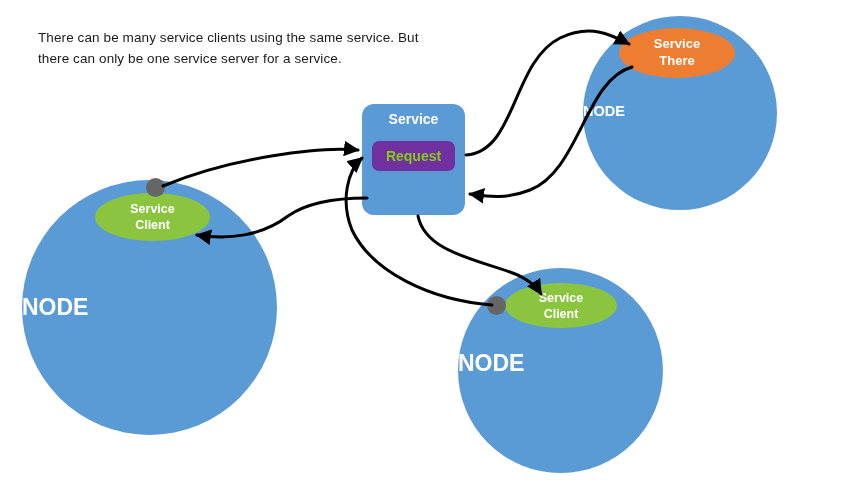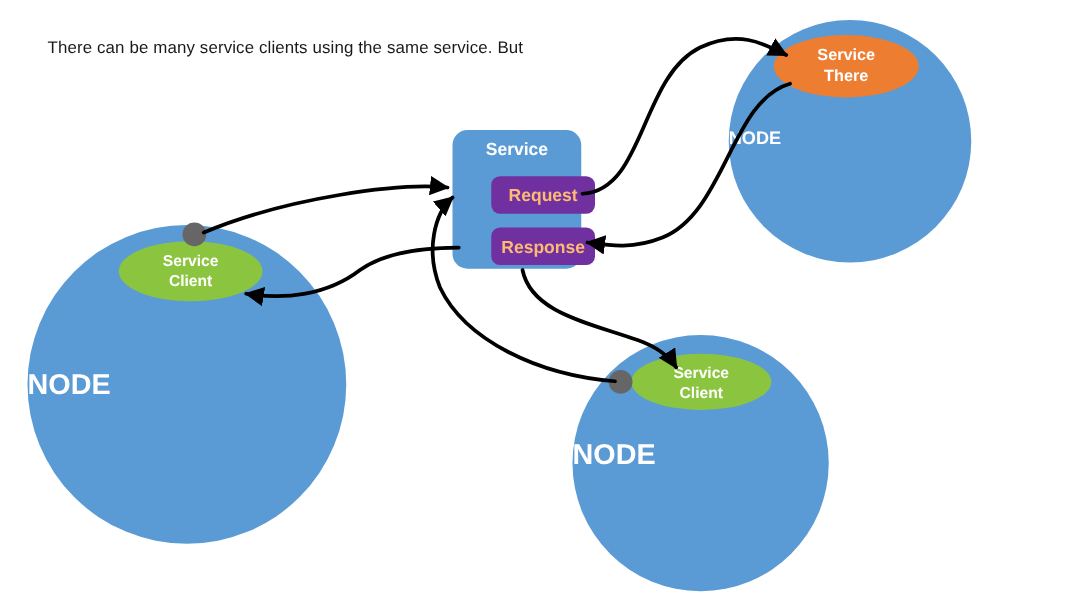--- a/index.html
+++ b/index.html
@@ -86,46 +86,46 @@
     font-weight: bold;
     font-size: 14px;
   }
   .op-box {
     position: absolute;
     left: 10px;
     width: 83px;
     height: 30px;
     background: #7030A0;
     border-radius: 7px;
-    color: #fdba74;
+    color: #84cc16;
     font-weight: bold;
     font-size: 14px;
     display: flex;
     align-items: center;
     justify-content: center;
-    margin-left: 21px;
   }
   #op-request { top: 37px; }
   #op-response { top: 78px; }
   #arrows {
     position: absolute;
     left: 0;
     top: 0;
     width: 854px;
     height: 480px;
     pointer-events: none;
   }
 </style>
 </head>
 <body>
 
 <div id="canvas">
 
   <div id="caption">
     <span class="line">There can be many service clients using the same service. But</span>
+    <span class="line">there can only be one service server for a service.</span>
   </div>
 
   <div class="node-circle" style="left:583px; top:16px; width:194px; height:194px;"></div>
   <div class="ellipse server" style="left:619px; top:28px; width:116px; height:50px; font-size:13px;">
     <span>Service</span>
     <span>There</span>
   </div>
   <div class="node-label" style="left:583px; top:103px; width:194px; font-size:14.5px;">NODE</div>
 
   <div class="node-circle" style="left:22px; top:180px; width:255px; height:255px;"></div>
@@ -140,21 +140,20 @@
   <div class="ellipse client" style="left:505px; top:283px; width:112px; height:45px; font-size:12.5px;">
     <span>Service</span>
     <span>Client</span>
   </div>
   <div class="port-dot" style="left:487px; top:296px;"></div>
   <div class="node-label" style="left:458px; top:350px; width:205px; font-size:23px;">NODE</div>
 
   <div id="service-box">
     <div id="service-title">Service</div>
     <div class="op-box" id="op-request">Request</div>
-    <div class="op-box" id="op-response">Response</div>
   </div>
 
   <svg id="arrows" viewBox="0 0 854 480" xmlns="http://www.w3.org/2000/svg">
     <defs>
       <marker id="ah" viewBox="0 0 10 10" refX="9" refY="5" markerWidth="5.2" markerHeight="5.2" orient="auto-start-reverse">
         <path d="M 0 0 L 10 5 L 0 10 z" fill="#000000"></path>
       </marker>
     </defs>
     <g fill="none" stroke="#000000" stroke-width="3" stroke-linecap="round">
 

